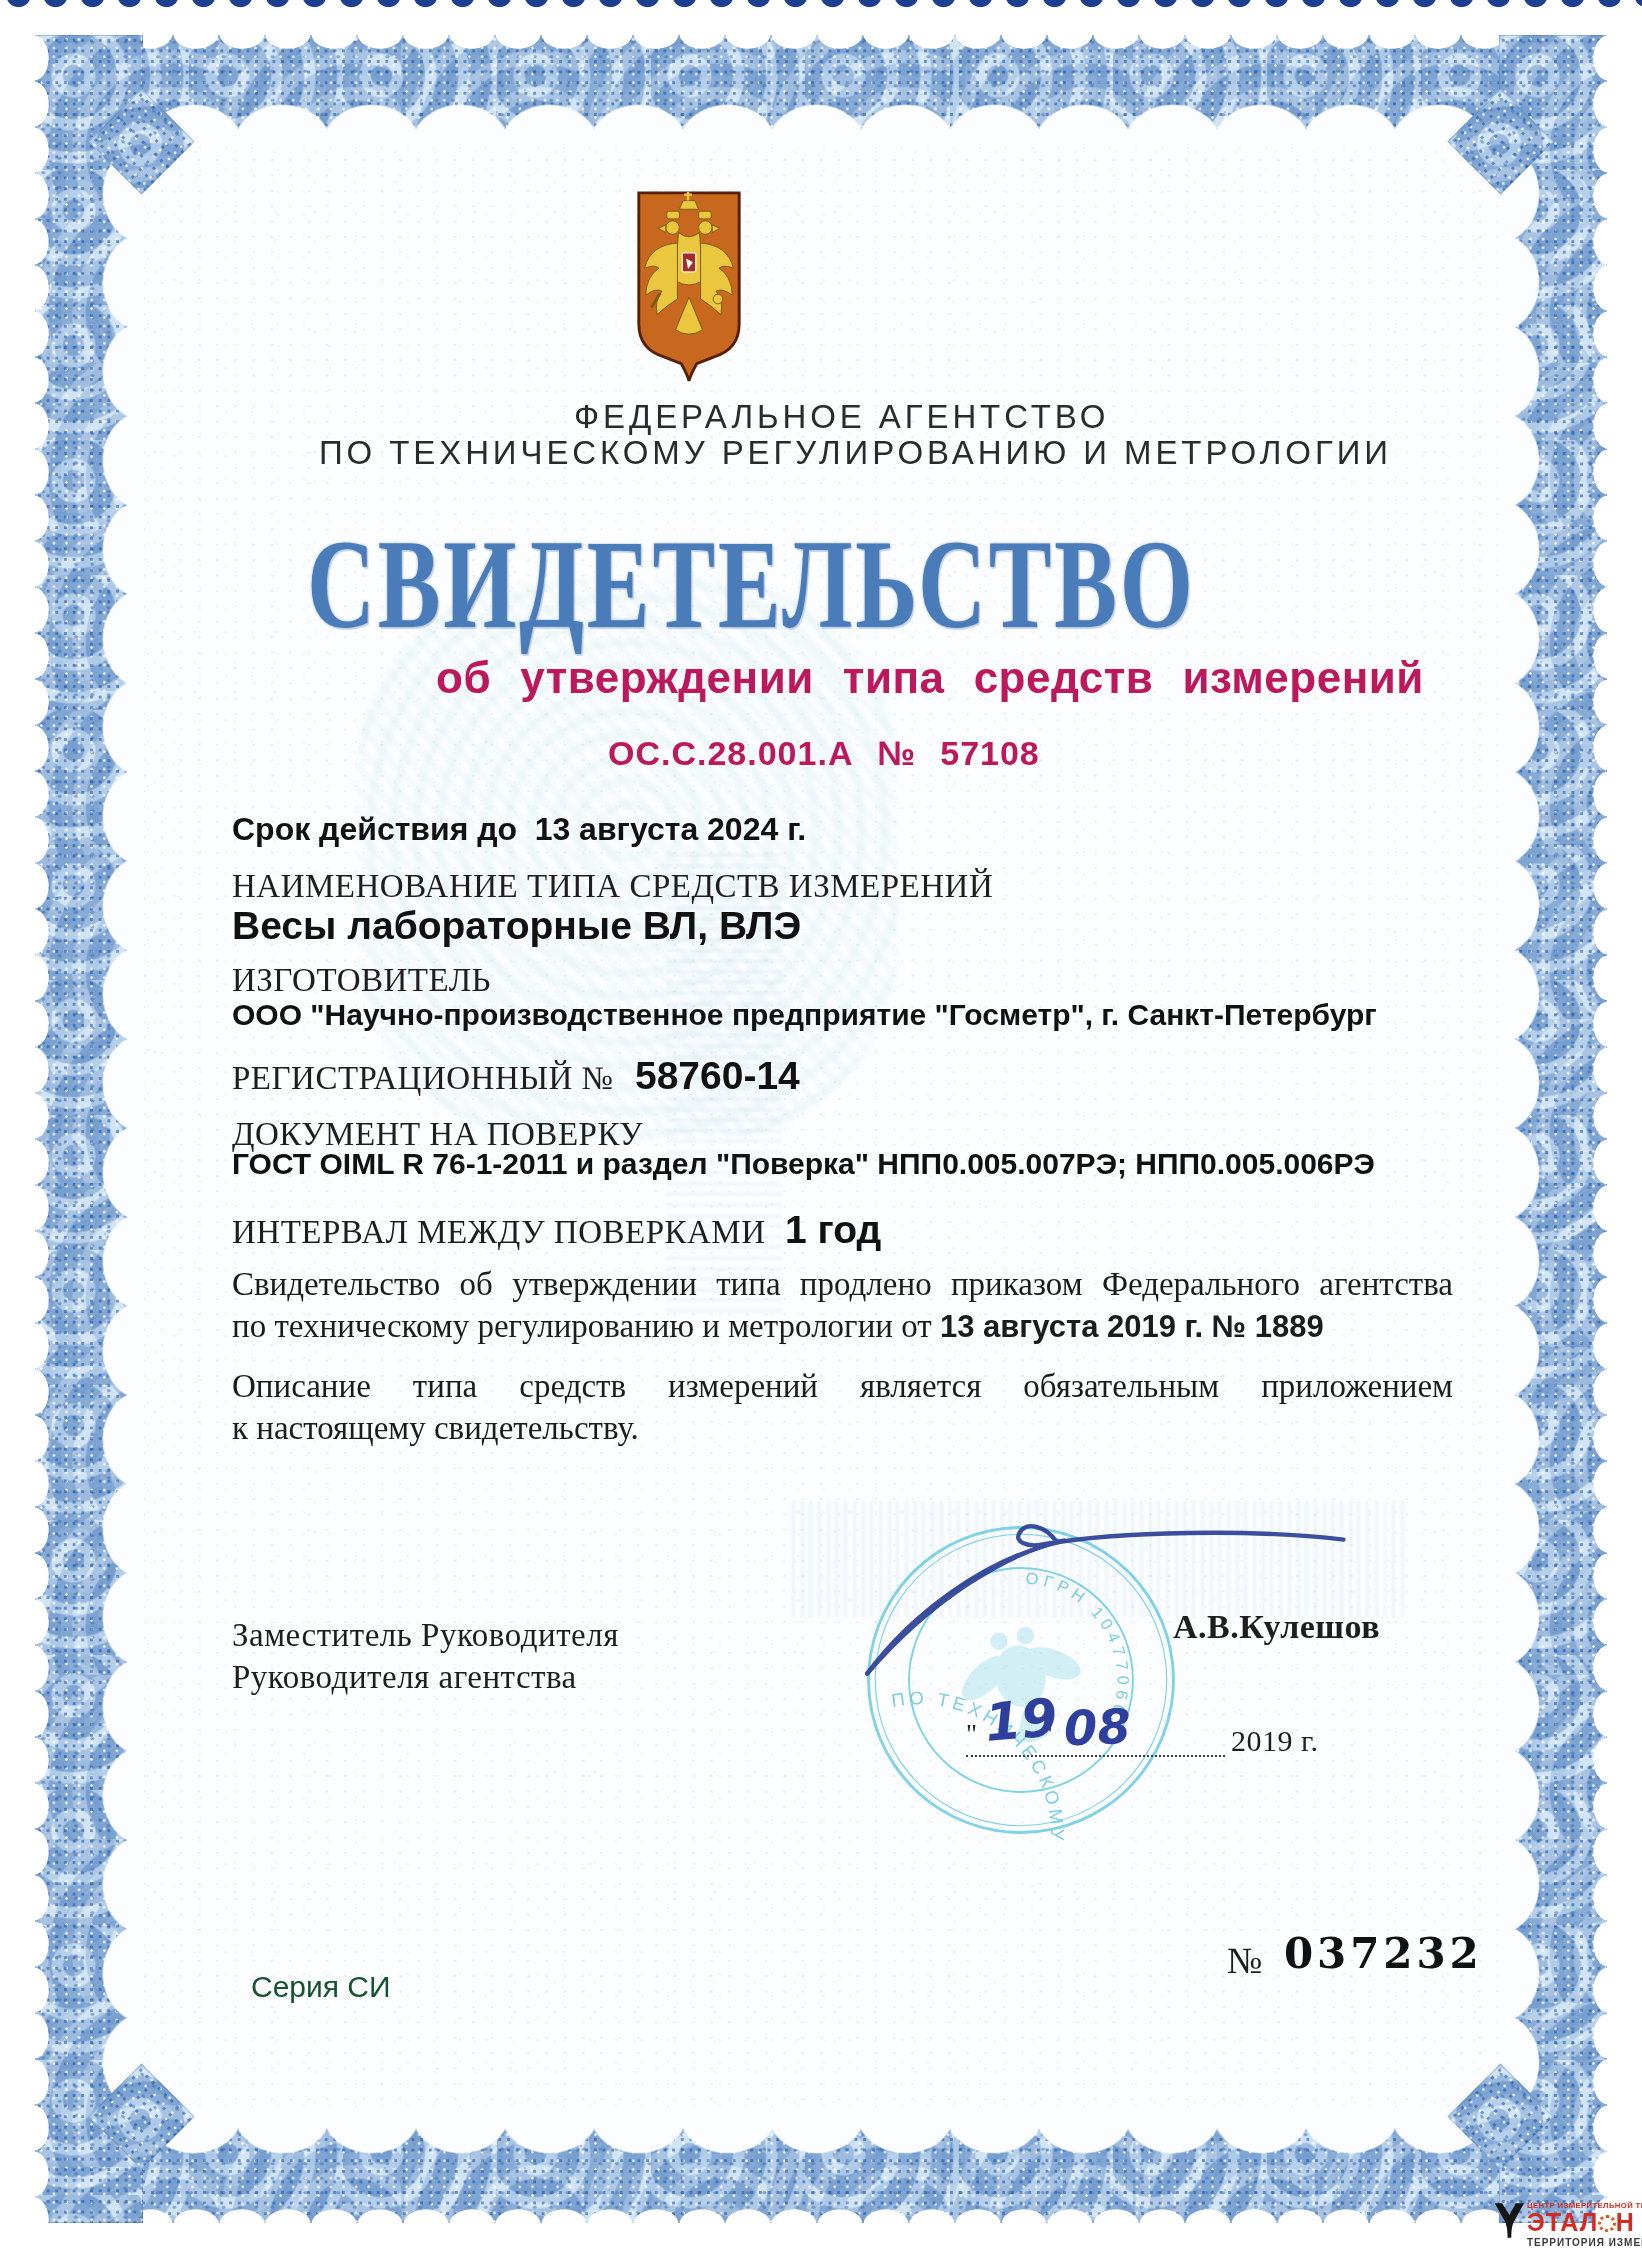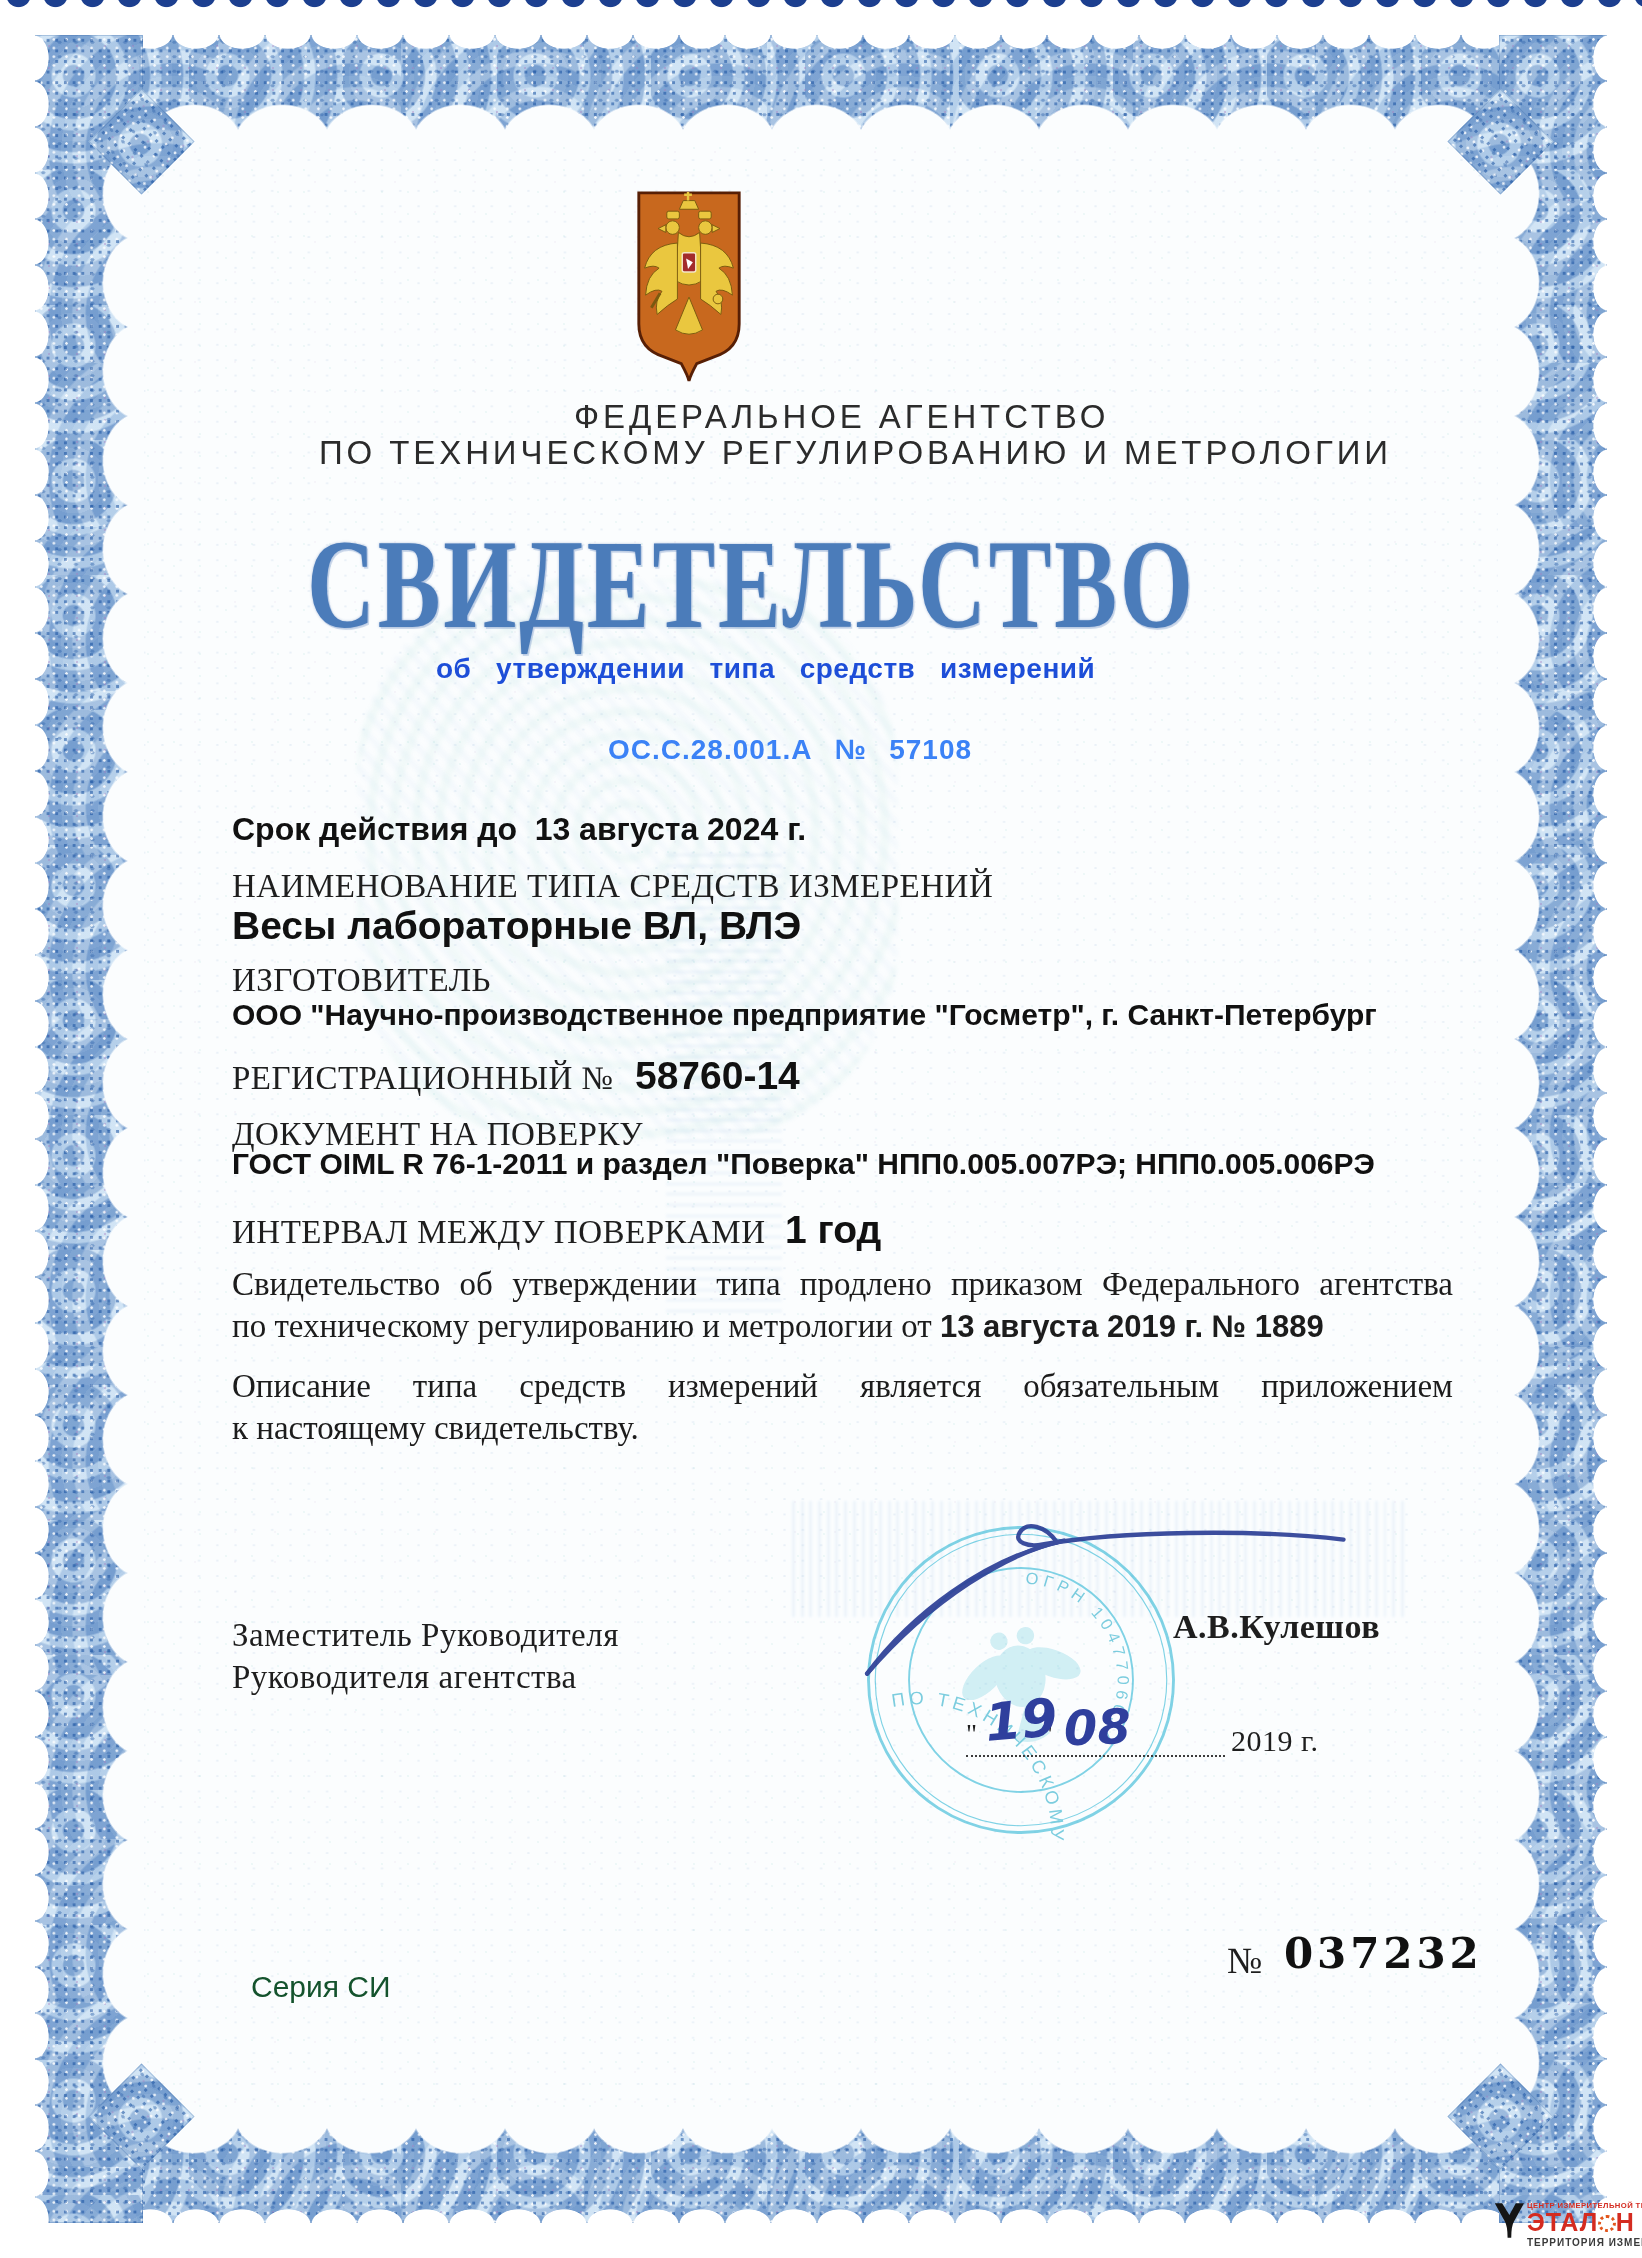--- a/index.html
+++ b/index.html
@@ -61,22 +61,22 @@
   .topedge{position:absolute;left:0;right:0;top:0;height:15.4px;z-index:3;background-repeat:repeat-x;
     background-image:radial-gradient(circle 14.5px at 50% -4.8px,#1c3f8f 0 11.6px,rgba(28,63,143,0) 12.6px);background-size:37px 15.4px;}
 
   
   .sans{font-family:"Liberation Sans",sans-serif;}
   .z{z-index:3;}
   .agency{font-family:"Liberation Sans",sans-serif;font-size:33px;letter-spacing:3.9px;color:#2b2b2b;}
   .title{font-family:"Liberation Serif",serif;font-weight:bold;font-size:127px;line-height:127px;
          color:#4b7cba;letter-spacing:3.9px;transform:scaleX(.74);transform-origin:left top;
          text-shadow:0 0 2.9px rgba(60,100,170,.45),1.9px 1.9px 0 rgba(90,130,190,.25);}
-  .subtitle{font-family:"Liberation Sans",sans-serif;font-weight:bold;font-size:28px;word-spacing:16.4px;letter-spacing:0.5px;color:#1d4ed8;}
-  .certno{font-family:"Liberation Sans",sans-serif;font-weight:bold;font-size:28px;letter-spacing:1px;word-spacing:13.5px;color:#3b82f6;}
+  .subtitle{font-family:"Liberation Sans",sans-serif;font-weight:bold;font-size:44px;word-spacing:16.4px;letter-spacing:0.5px;color:#be185d;}
+  .certno{font-family:"Liberation Sans",sans-serif;font-weight:bold;font-size:34px;letter-spacing:1px;word-spacing:13.5px;color:#be185d;}
   .bval{font-family:"Liberation Sans",sans-serif;font-weight:bold;font-size:39px;color:#111;}
   .slabel{font-family:"Liberation Serif",serif;font-size:33px;letter-spacing:0.5px;color:#1e1e1e;}
   .para{font-family:"Liberation Serif",serif;font-size:33px;line-height:42px;color:#1c1c1c;width:1221px;white-space:normal;}
   .jl{display:block;text-align:justify;text-align-last:justify;}
   .nl{display:block;}
   .para b{font-family:"Liberation Sans",sans-serif;font-size:31px;}
   .hw{font-family:"DejaVu Sans",sans-serif;font-style:italic;font-weight:bold;color:#2f3f9d;z-index:5;}
   .dotline{border-bottom:2.9px dotted #3c3c3c;height:29px;z-index:3;}
   .stampwrap{left:855px;top:1514px;width:332px;height:332px;opacity:.62;transform:rotate(-12deg);z-index:3;}
   .sigsvg{left:830px;top:1502px;width:541px;height:216px;z-index:5;}

